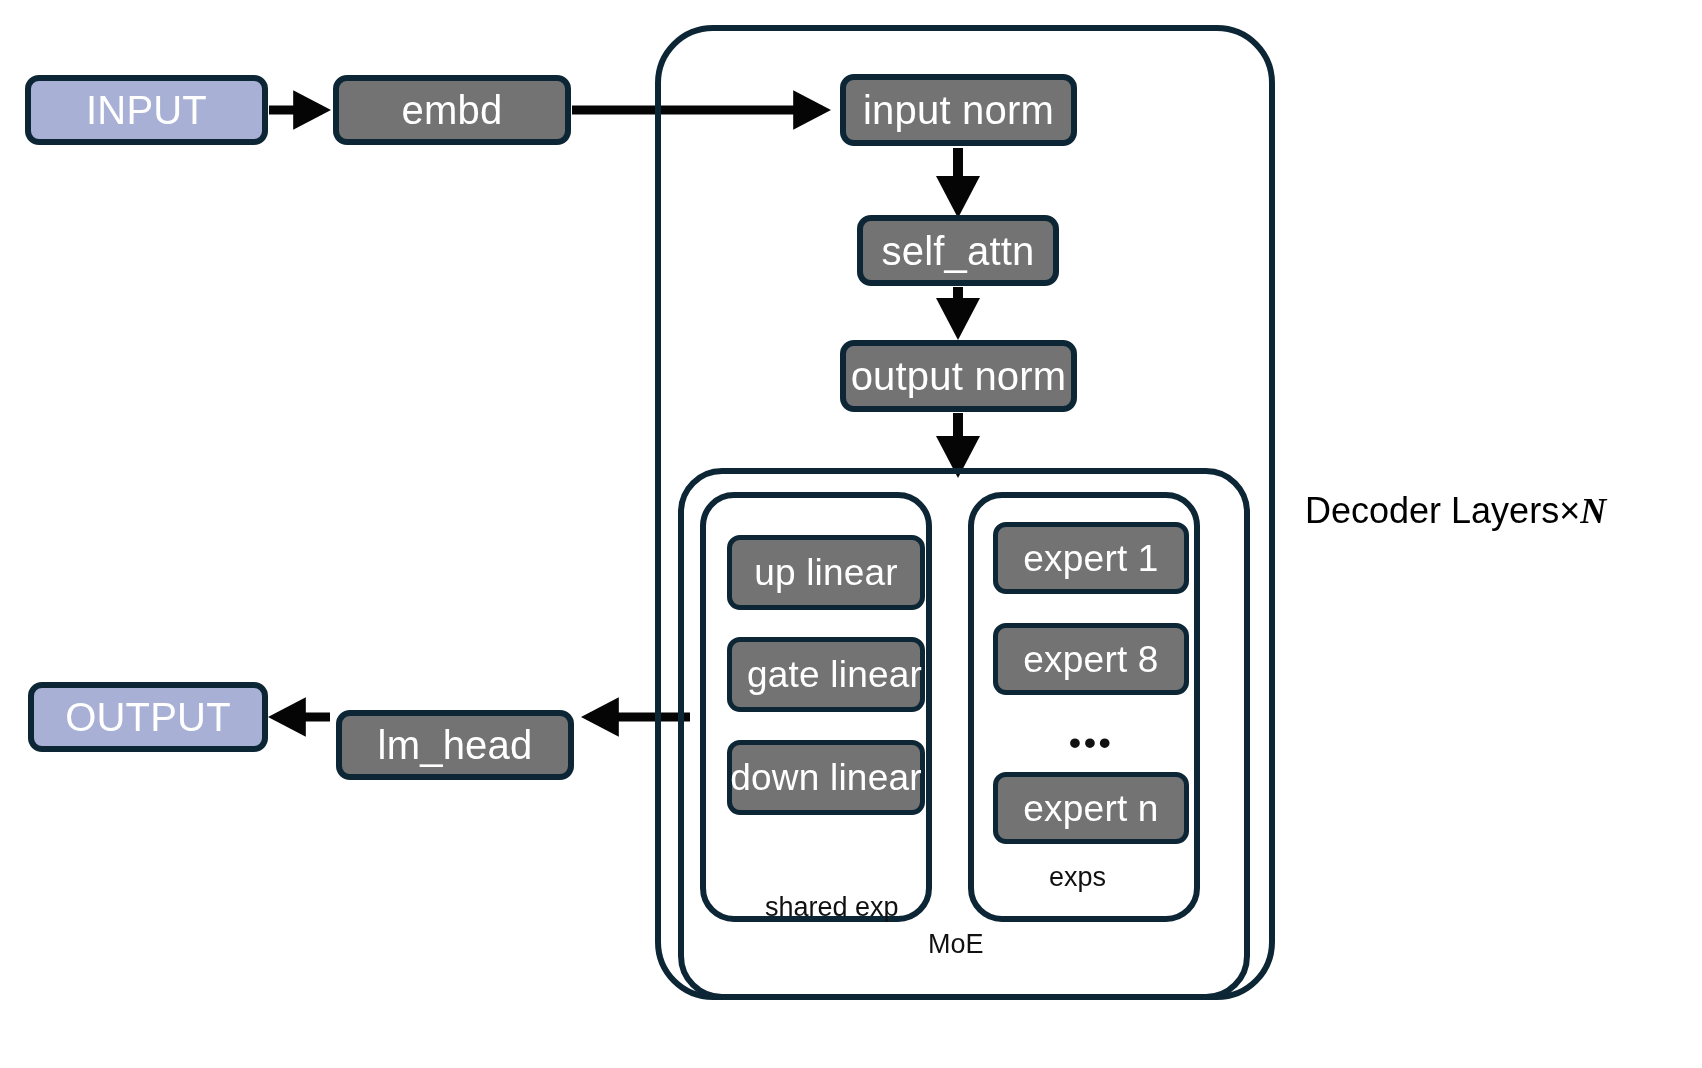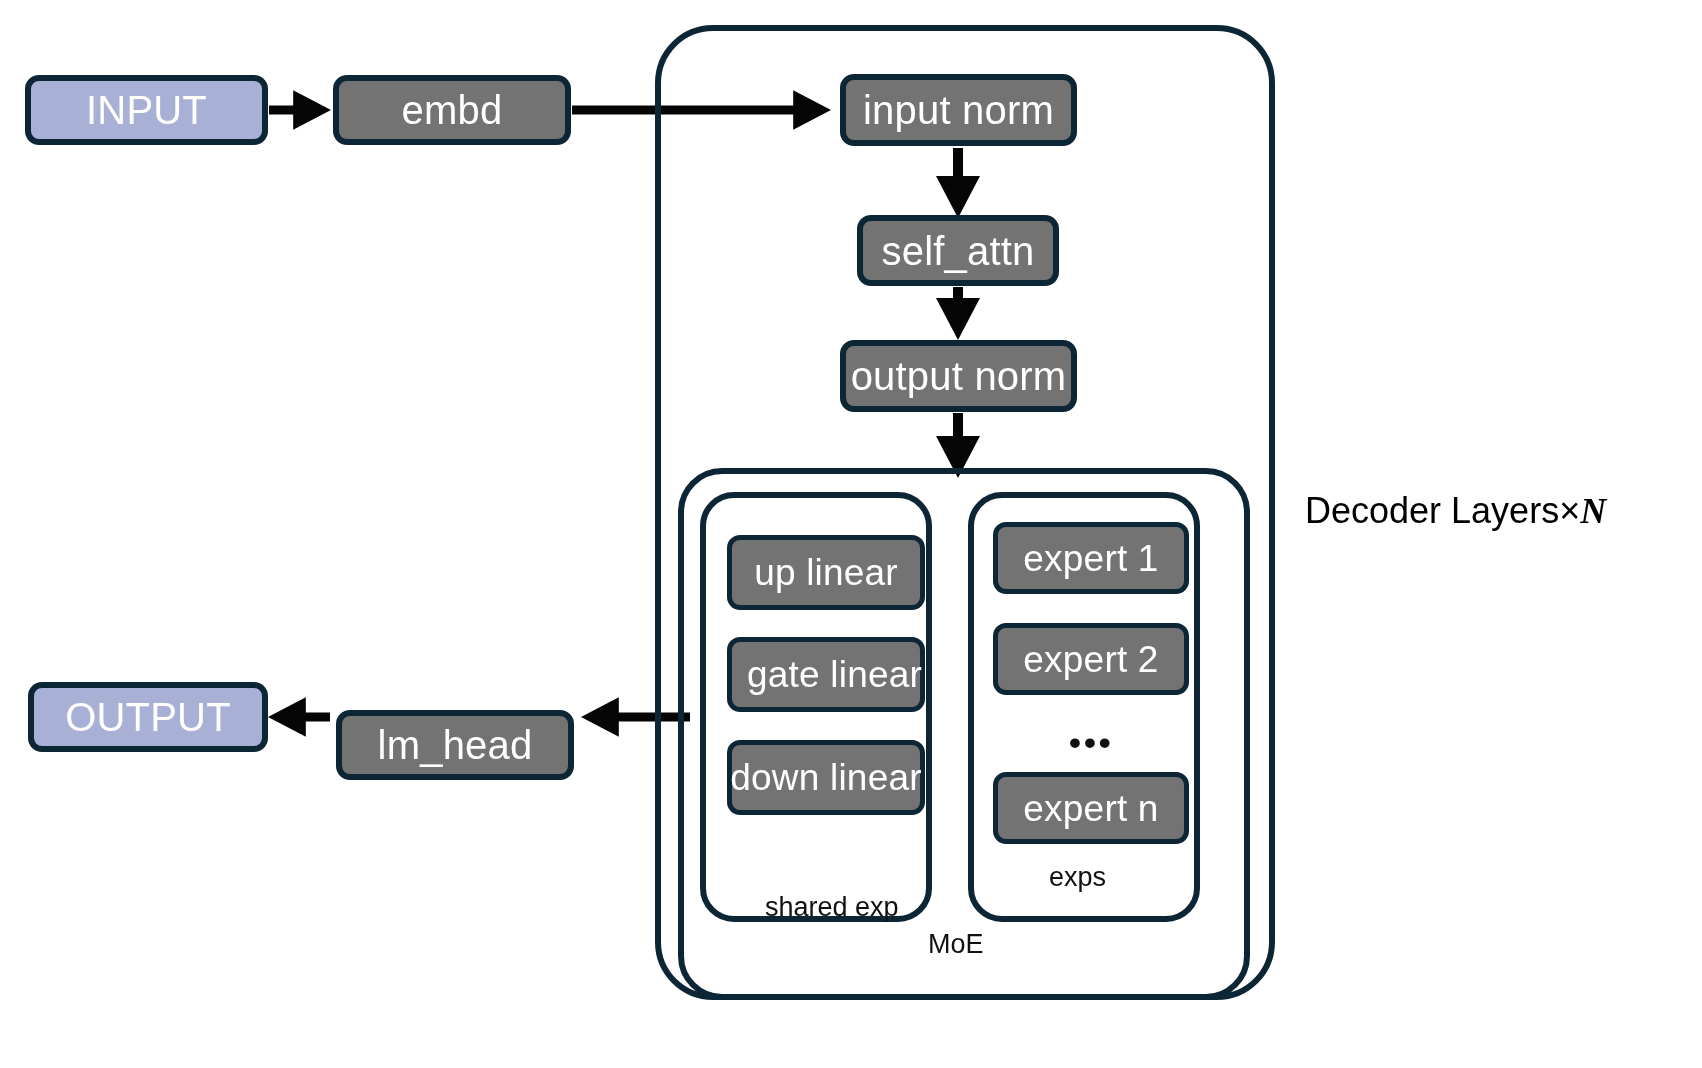--- a/index.html
+++ b/index.html
@@ -131,21 +131,21 @@
   <div class="node salmon" style="left:840px; top:340px; width:237px; height:72px;">output norm</div>
 
   <div class="node salmon small" style="left:727px; top:535px; width:198px; height:75px;">up linear</div>
 
   <div class="node salmon small" style="left:727px; top:637px; width:198px; height:75px;padding-left:17px;">gate linear</div>
 
   <div class="node salmon small" style="left:727px; top:740px; width:198px; height:75px;">down linear</div>
 
   <div class="node salmon small" style="left:993px; top:522px; width:196px; height:72px;">expert 1</div>
 
-  <div class="node salmon small" style="left:993px; top:623px; width:196px; height:72px;">expert 2</div>
+  <div class="node salmon small" style="left:993px; top:623px; width:196px; height:72px;">expert 8</div>
 
   <div class="ellipsis" style="left:1069px; top:725px;">•••</div>
 
   <div class="node salmon small" style="left:993px; top:772px; width:196px; height:72px;">expert n</div>
 
   <div class="node salmon" style="left:336px; top:682px; width:238px; height:70px;margin-top:28px;">lm_head</div>
 
   <div class="node blue" style="left:28px; top:682px; width:240px; height:70px;">OUTPUT</div>
 
   <div class="caption" style="left:765px; top:864px;margin-top:30px;">shared exp</div>

